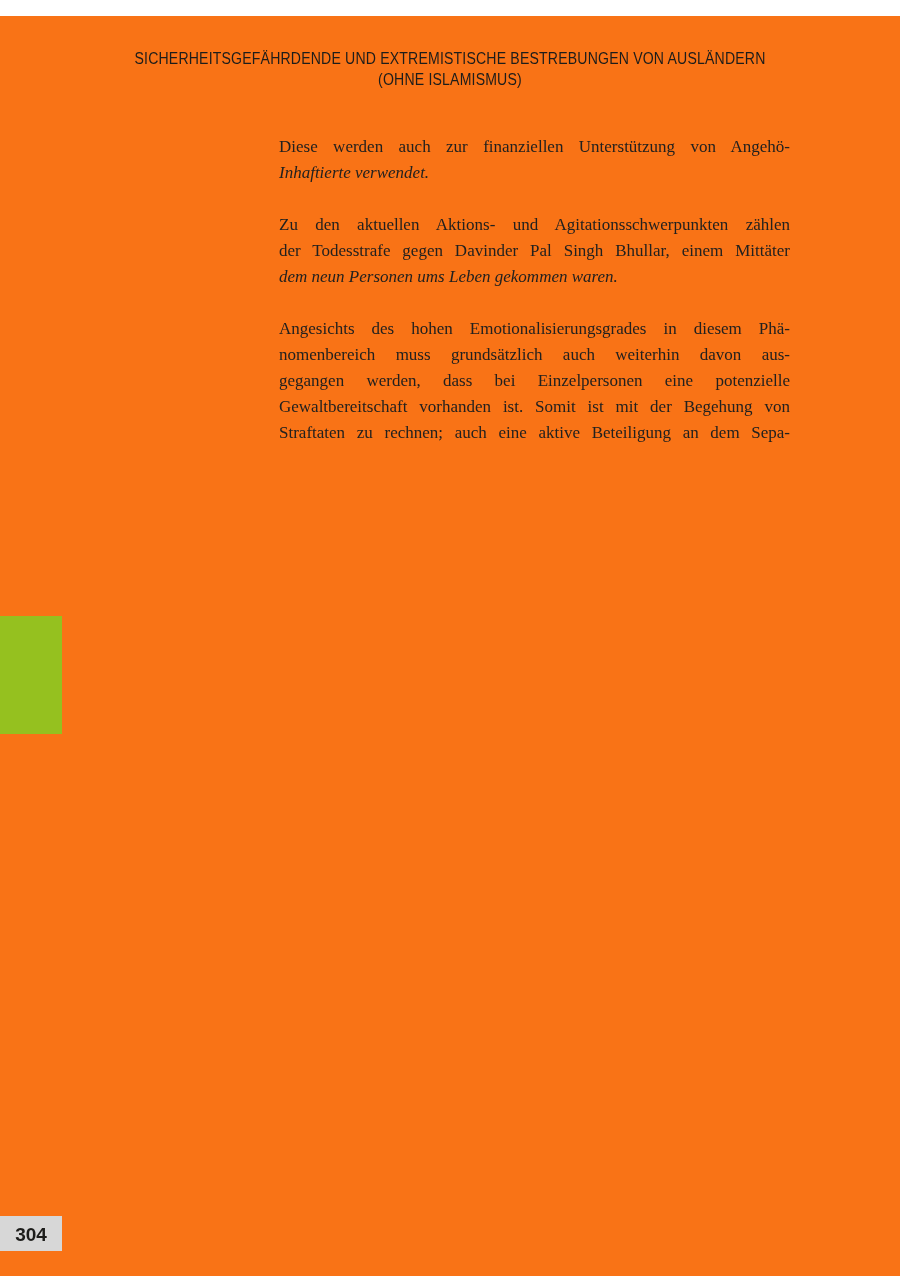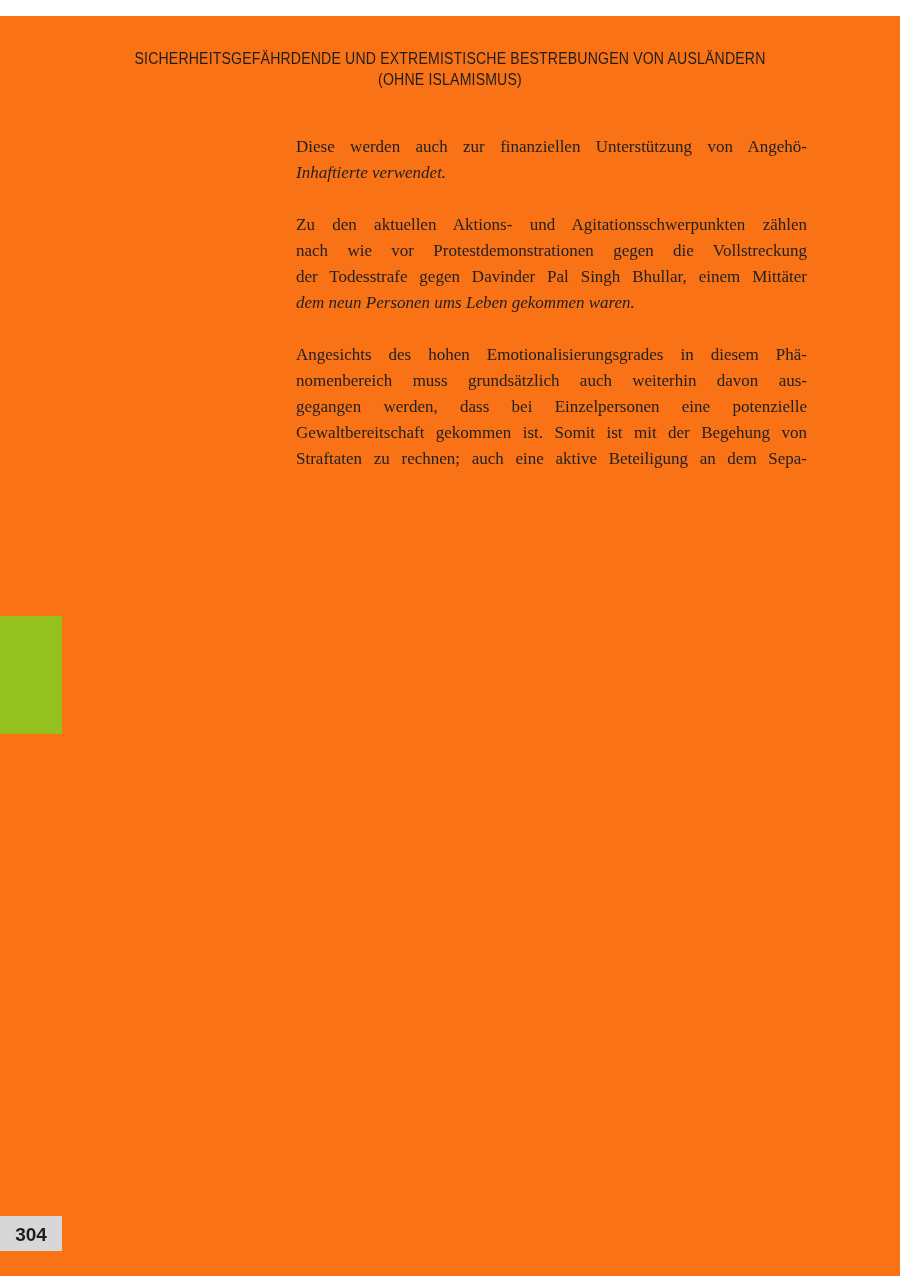--- a/index.html
+++ b/index.html
@@ -30,21 +30,21 @@
     font-weight: 500;
     color: #1d1d1b;
     letter-spacing: 0.2px;
     transform: scaleX(0.88);
     transform-origin: 50% 50%;
   }
 
   
   .body-text {
     position: absolute;
-    left: 296px;
+    left: 279px;
     top: 118px;
     width: 511px;
     color: #22211f;
     font-size: 17px;
     line-height: 26px;
   }
   .paragraph {
     margin: 0 0 26px 0;
   }
   .text-line {
@@ -98,30 +98,29 @@
 
   <div class="body-text">
 
     <div class="paragraph">
       <div class="text-line">Diese werden auch zur finanziellen Unterstützung von Angehö-</div>
       <div class="text-line last">Inhaftierte verwendet.</div>
     </div>
 
     <div class="paragraph">
       <div class="text-line">Zu den aktuellen Aktions- und Agitationsschwerpunkten zählen</div>
-      <div class="text-line">nach wie vor Protestdemonstrationen gegen die Vollstreckung</div>
       <div class="text-line">der Todesstrafe gegen Davinder Pal Singh Bhullar, einem Mittäter</div>
       <div class="text-line last">dem neun Personen ums Leben gekommen waren.</div>
     </div>
 
     <div class="paragraph">
       <div class="text-line">Angesichts des hohen Emotionalisierungsgrades in diesem Phä-</div>
       <div class="text-line">nomenbereich muss grundsätzlich auch weiterhin davon aus-</div>
       <div class="text-line">gegangen werden, dass bei Einzelpersonen eine potenzielle</div>
-      <div class="text-line">Gewaltbereitschaft gekommen ist. Somit ist mit der Begehung von</div>
+      <div class="text-line">Gewaltbereitschaft vorhanden ist. Somit ist mit der Begehung von</div>
       <div class="text-line">Straftaten zu rechnen; auch eine aktive Beteiligung an dem Sepa-</div>
     </div>
 
   </div>
 
   <div class="chapter-marker"></div>
 
   <div class="page-number-box">
     <span class="page-number">304</span>
   </div>

